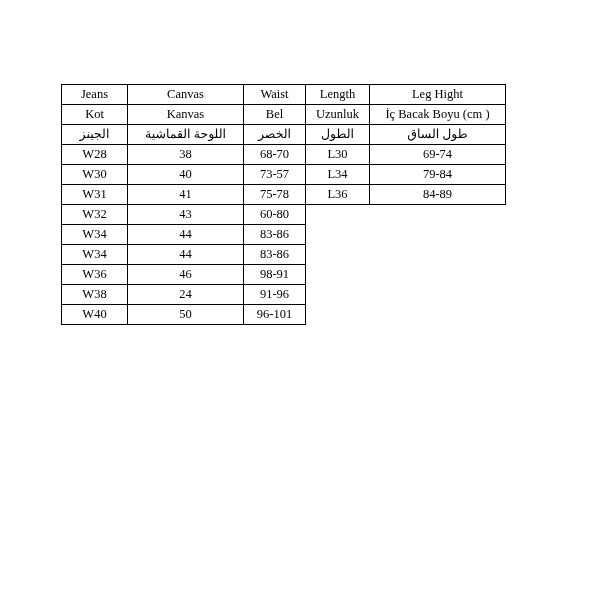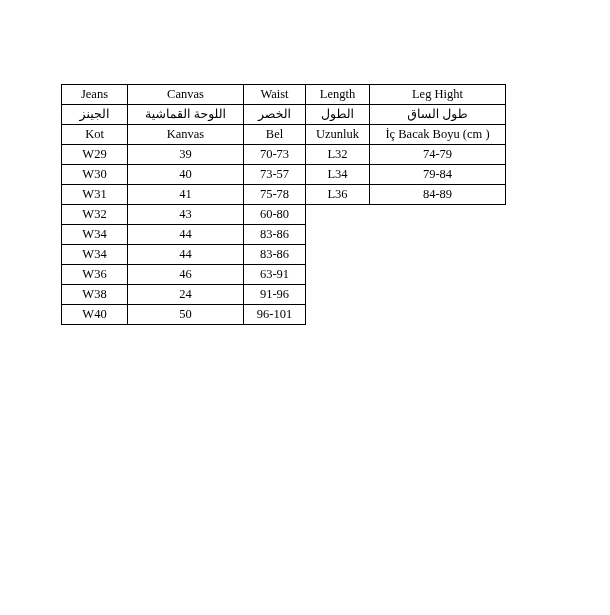--- a/index.html
+++ b/index.html
@@ -72,40 +72,40 @@
       </colgroup>
       <tbody>
         <tr>
           <td>Jeans</td>
           <td>Canvas</td>
           <td>Waist</td>
           <td>Length</td>
           <td>Leg Hight</td>
         </tr>
         <tr>
+          <td>Kot</td>
+          <td>Kanvas</td>
+          <td>Bel</td>
+          <td>Uzunluk</td>
+          <td>İç Bacak Boyu (cm )</td>
+        </tr>
+        <tr>
           <td class="ar">الجينز</td>
           <td class="ar">اللوحة القماشية</td>
           <td class="ar">الخصر</td>
           <td class="ar">الطول</td>
           <td class="ar">طول الساق</td>
         </tr>
-        <tr>
-          <td>Kot</td>
-          <td>Kanvas</td>
-          <td>Bel</td>
-          <td>Uzunluk</td>
-          <td>İç Bacak Boyu (cm )</td>
-        </tr>
 
         <tr>
-          <td>W29</td>
-          <td>39</td>
-          <td>70-73</td>
-          <td>L32</td>
-          <td>74-79</td>
+          <td>W28</td>
+          <td>38</td>
+          <td>68-70</td>
+          <td>L30</td>
+          <td>69-74</td>
         </tr>
         <tr>
           <td>W30</td>
           <td>40</td>
           <td>73-57</td>
           <td>L34</td>
           <td>79-84</td>
         </tr>
         <tr>
           <td>W31</td>
@@ -131,21 +131,21 @@
         <tr>
           <td>W34</td>
           <td>44</td>
           <td>83-86</td>
           <td class="empty"></td>
           <td class="empty"></td>
         </tr>
         <tr>
           <td>W36</td>
           <td>46</td>
-          <td>63-91</td>
+          <td>98-91</td>
           <td class="empty"></td>
           <td class="empty"></td>
         </tr>
         <tr>
           <td>W38</td>
           <td>24</td>
           <td>91-96</td>
           <td class="empty"></td>
           <td class="empty"></td>
         </tr>

